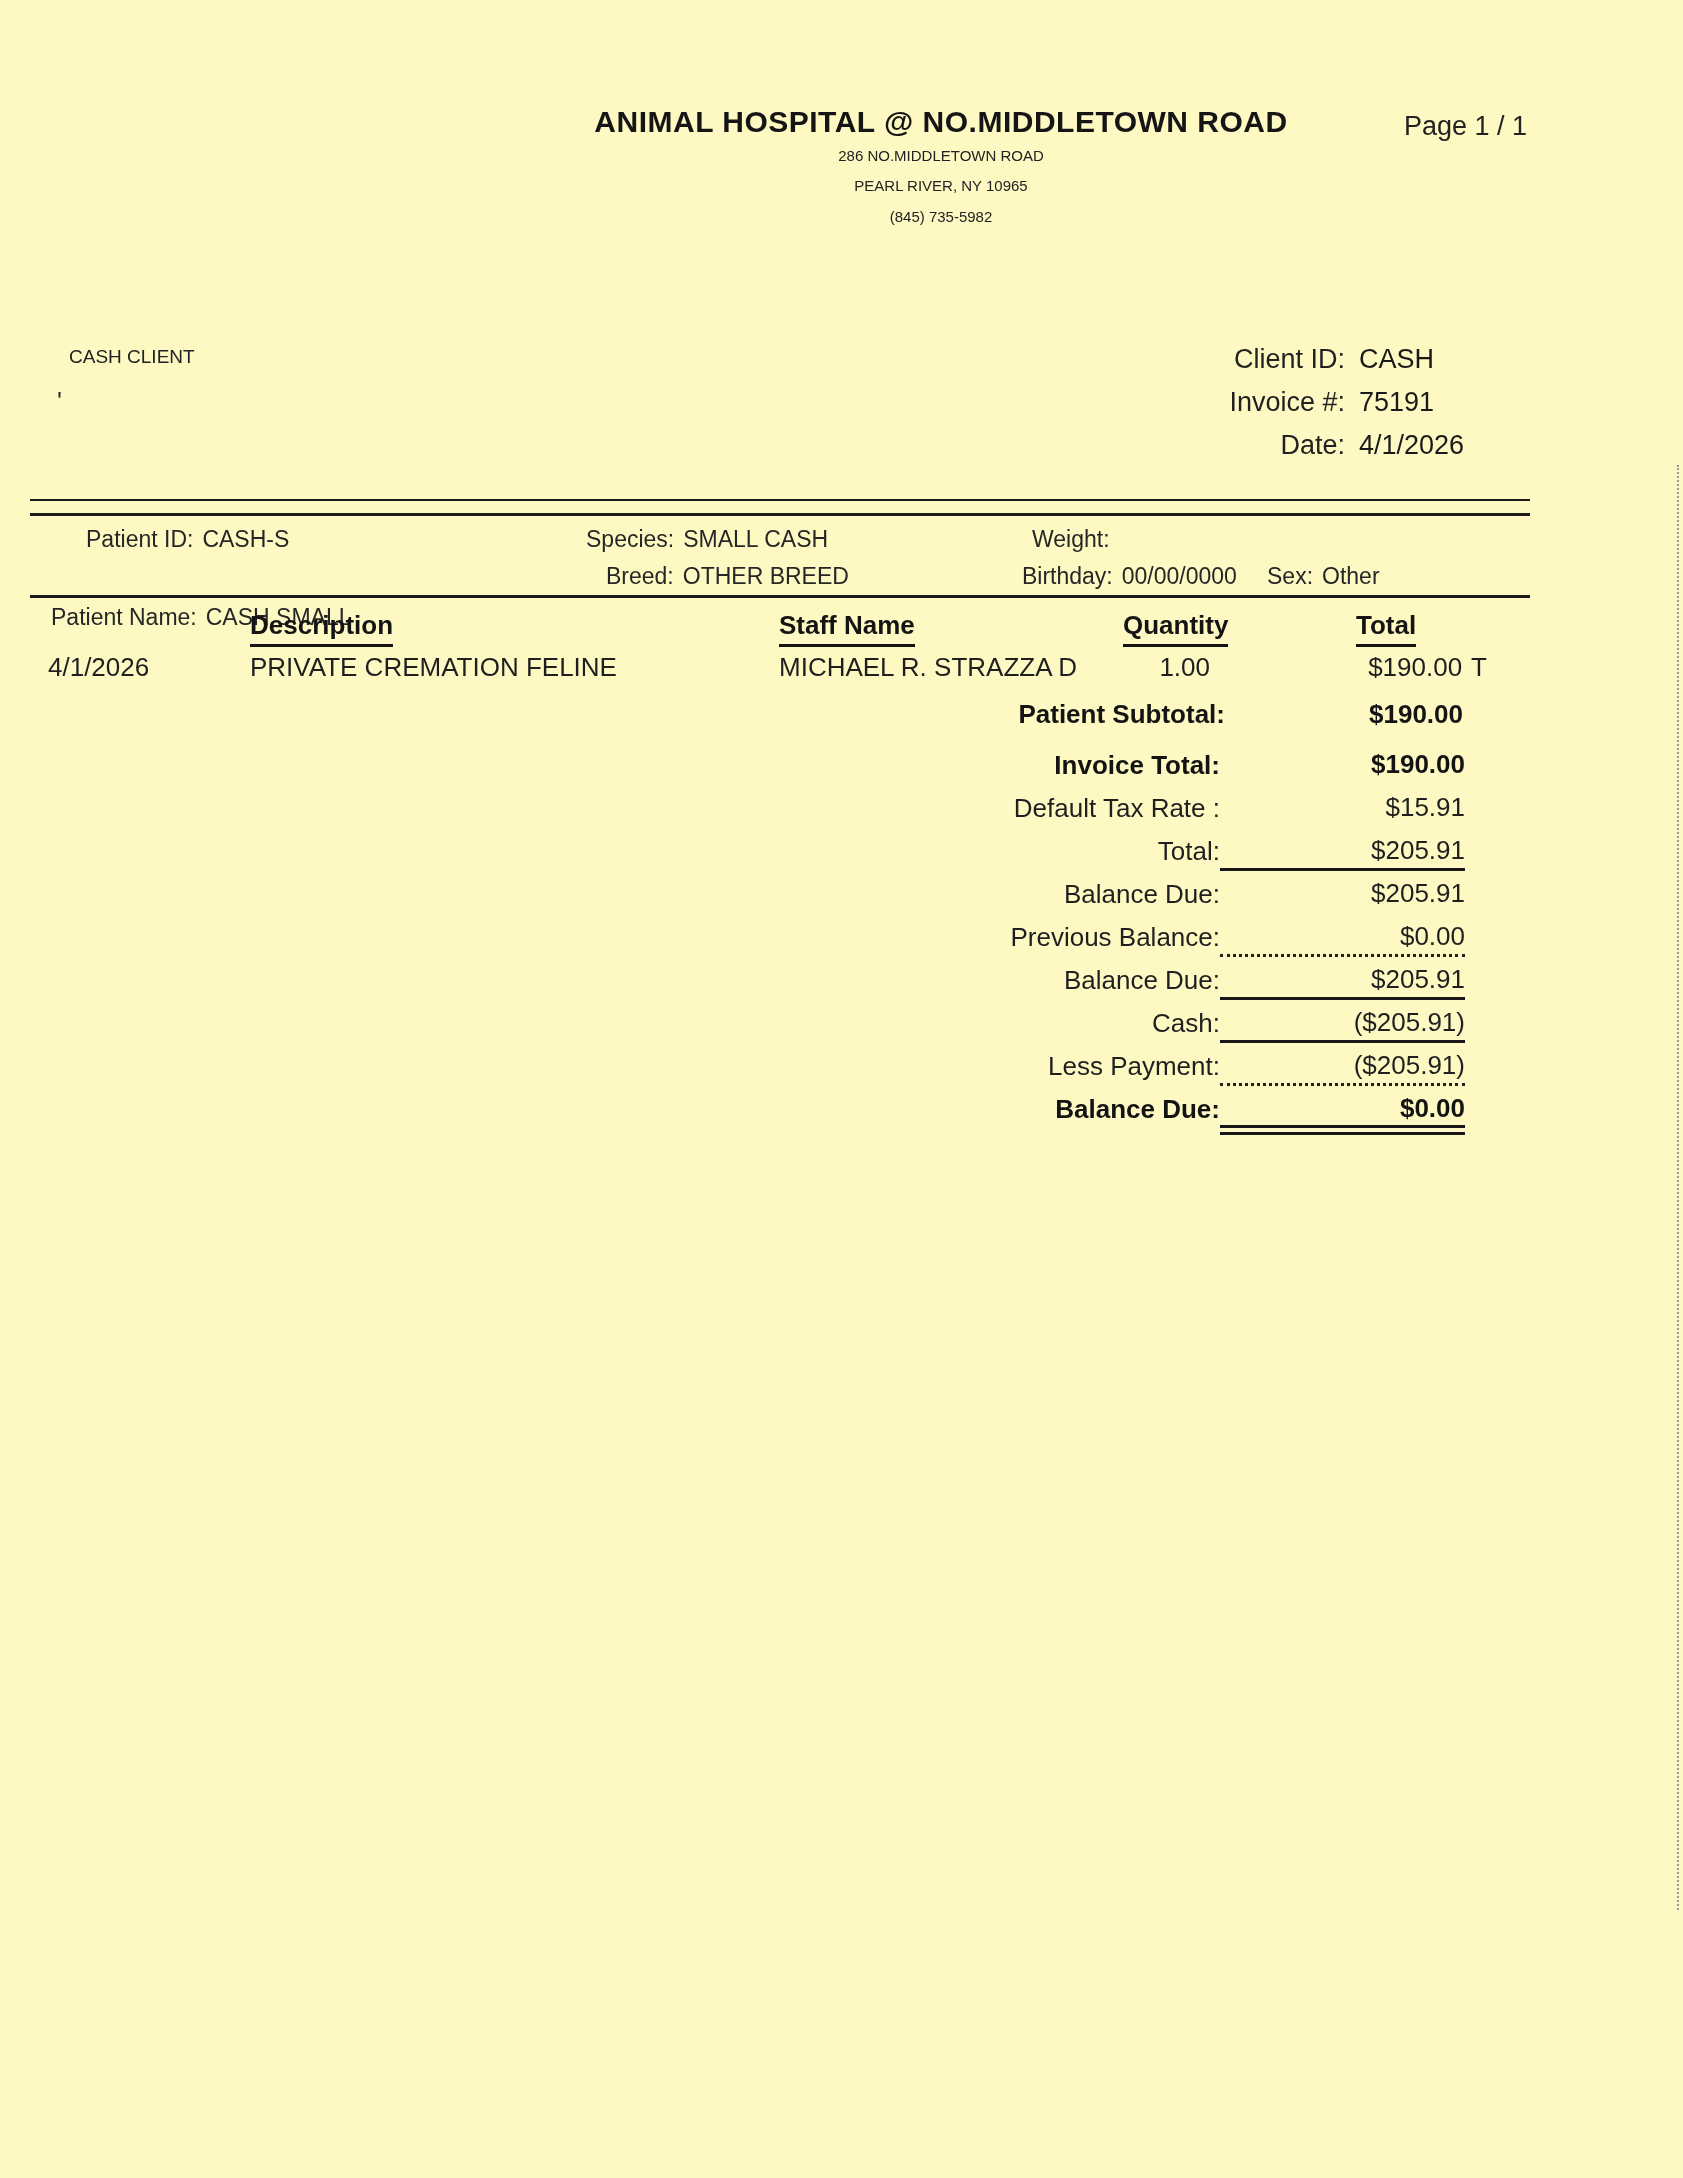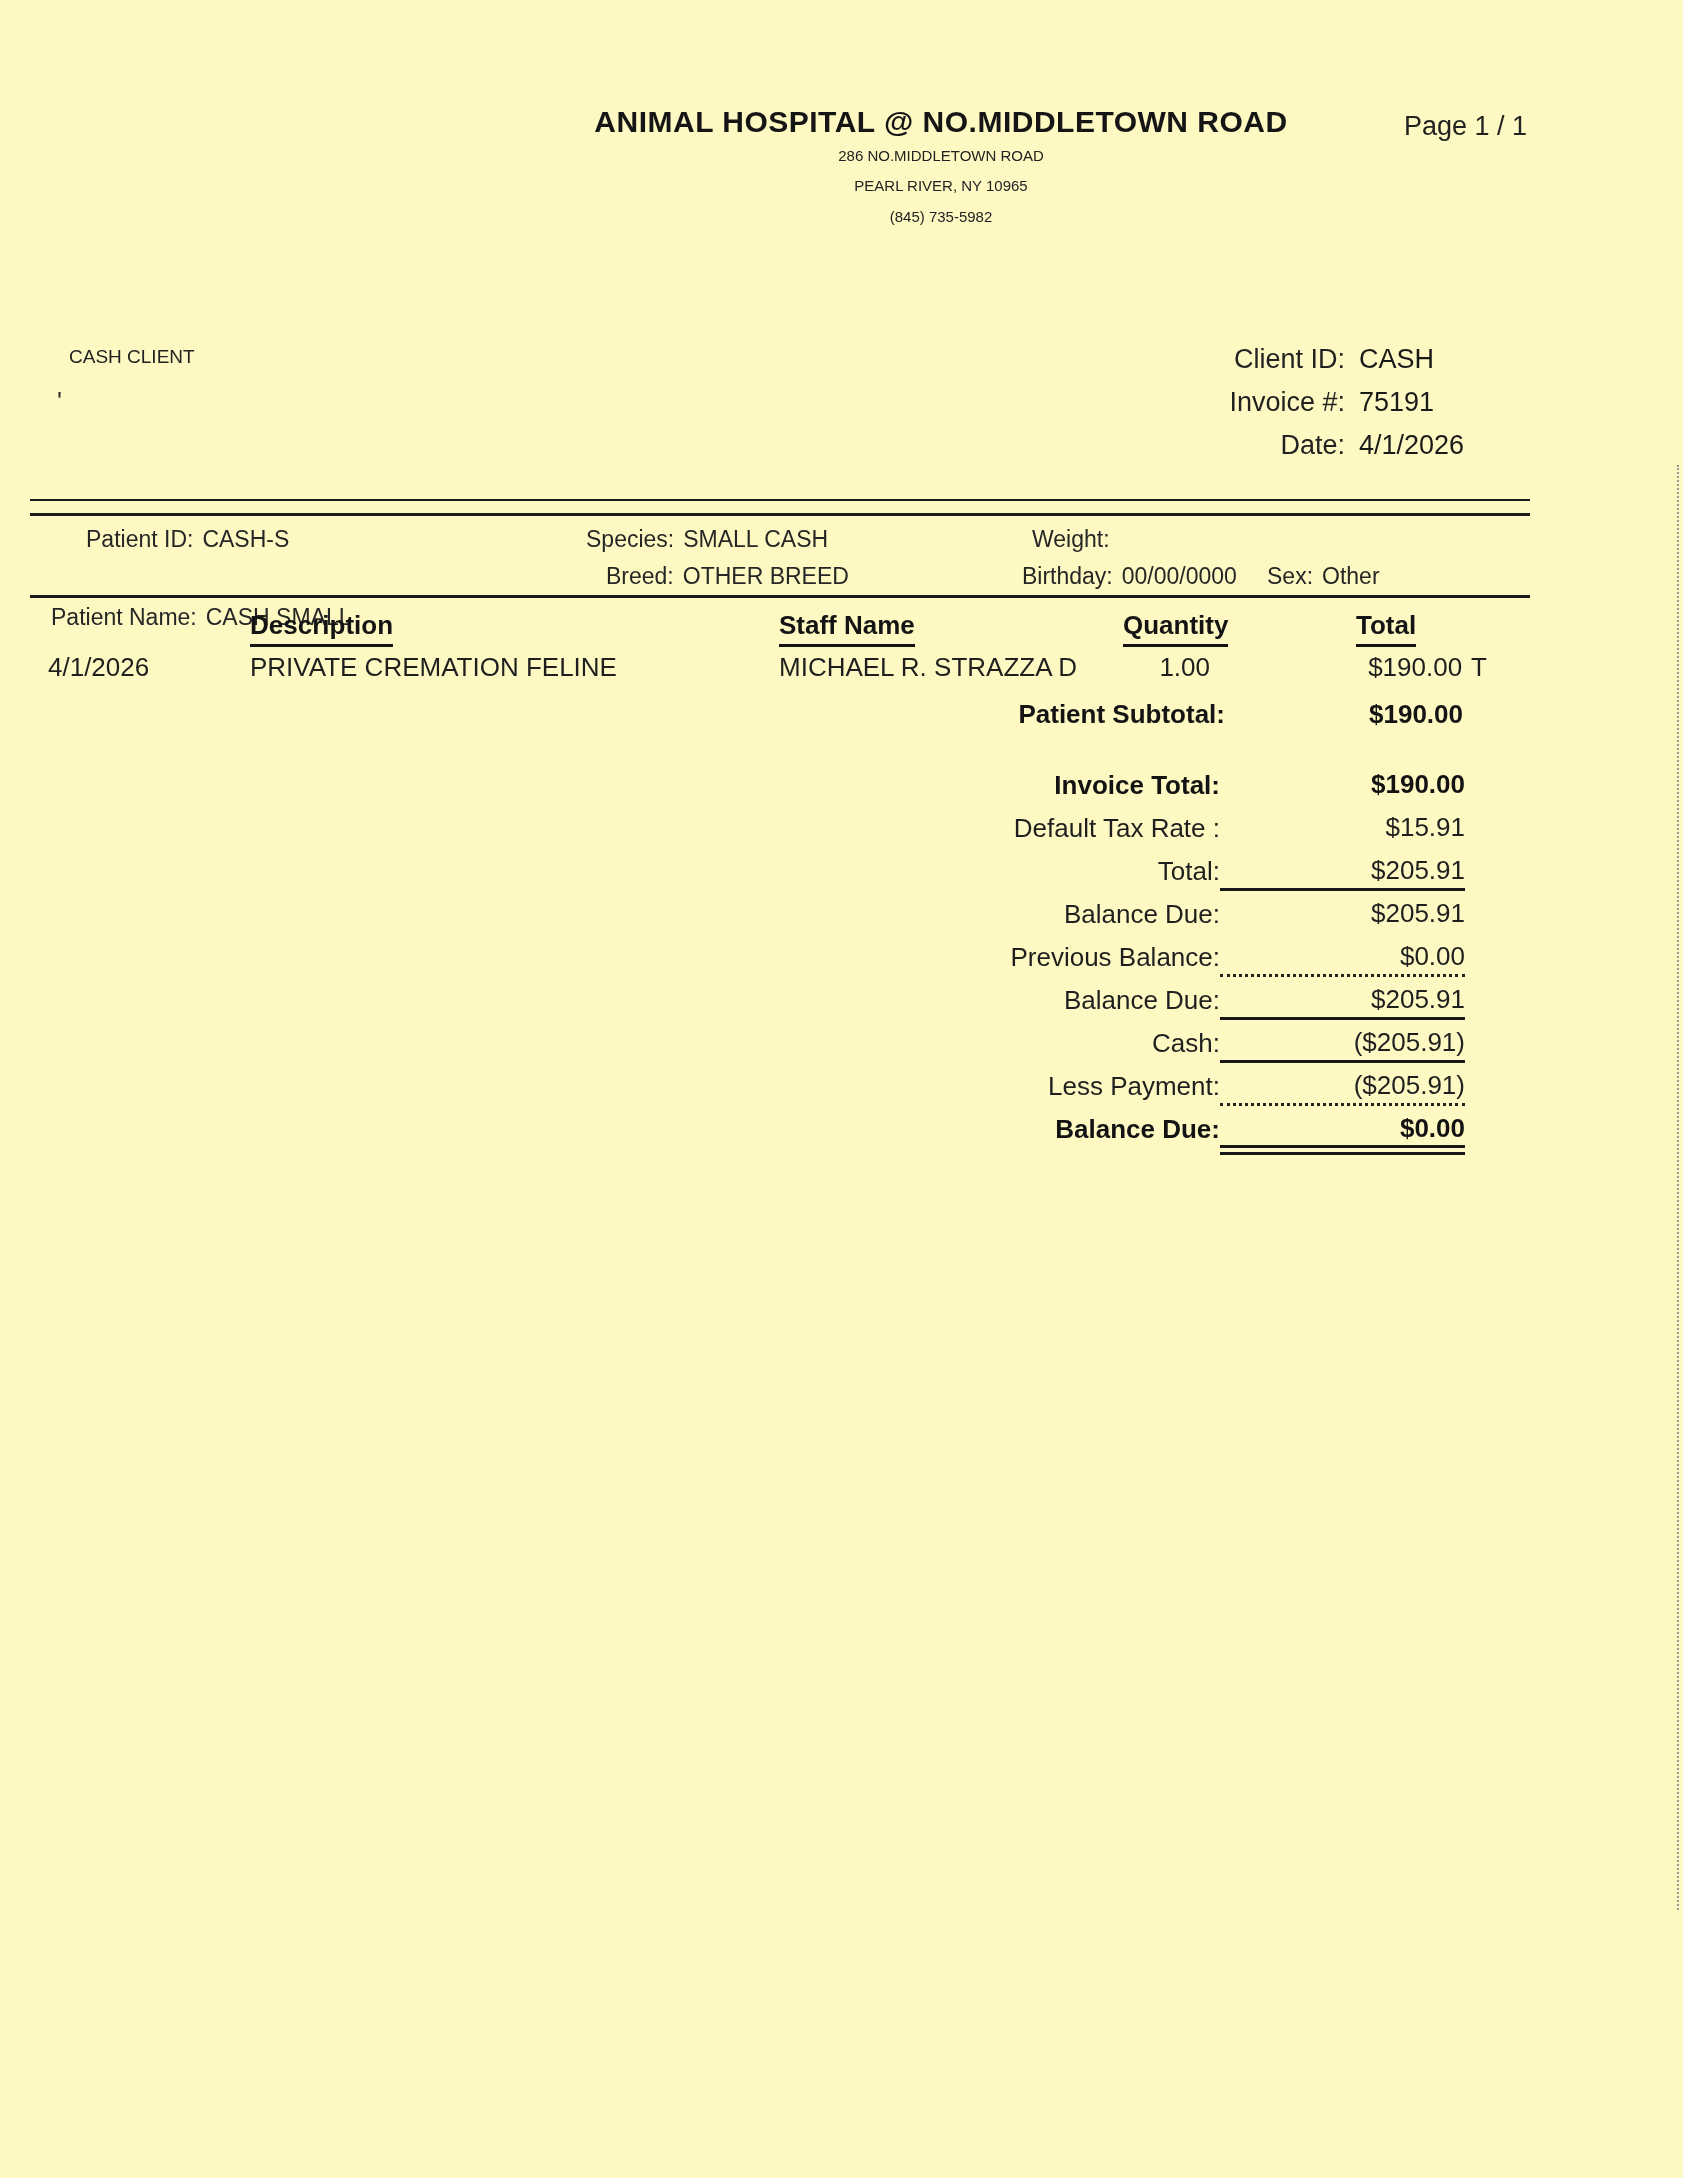--- a/index.html
+++ b/index.html
@@ -34,21 +34,21 @@
   .th{font-size:26px;font-weight:bold;color:#141414;border-bottom:3px solid #141414;padding-bottom:3px;top:610px;}
   .th-desc{left:250px;} .th-staff{left:779px;} .th-qty{left:1123px;} .th-total{left:1356px;}
   .cell{font-size:26px;color:#1f1f1f;top:652px;}
   .c-date{left:48px;} .c-desc{left:250px;} .c-staff{left:779px;}
   .c-qty{left:1089px;width:121px;text-align:right;}
   .c-total{left:1238px;width:249px;display:flex;justify-content:flex-end;gap:9px;}
   
   .subtotal-row{left:842px;top:699px;width:642px;display:flex;font-size:26px;font-weight:bold;color:#141414;}
   .subtotal-row .t-label{width:383px;text-align:right;}
   .subtotal-row .t-amount{width:238px;text-align:right;}
-  .totals{left:842px;top:750px;width:642px;margin-top:20px;}
+  .totals{left:842px;top:750px;width:642px;}
   .t-row{display:flex;height:43px;align-items:flex-start;font-size:26px;color:#1f1f1f;}
   .t-row.bold{font-weight:bold;color:#131313;}
   .t-row .t-label{width:378px;text-align:right;}
   .t-row .t-amount{width:245px;text-align:right;line-height:28px;}
   .rule-none{border-bottom:none;}
   .rule-solid{border-bottom:3px solid #181818;height:32px;}
   .rule-dotted{border-bottom:3px dotted #222;height:32px;}
   .rule-double{border-bottom:10px double #181818;height:31px;}
   
   .edge-artifact{left:1677px;top:465px;height:1445px;width:0;border-left:2px dotted #9a9a9a;}

